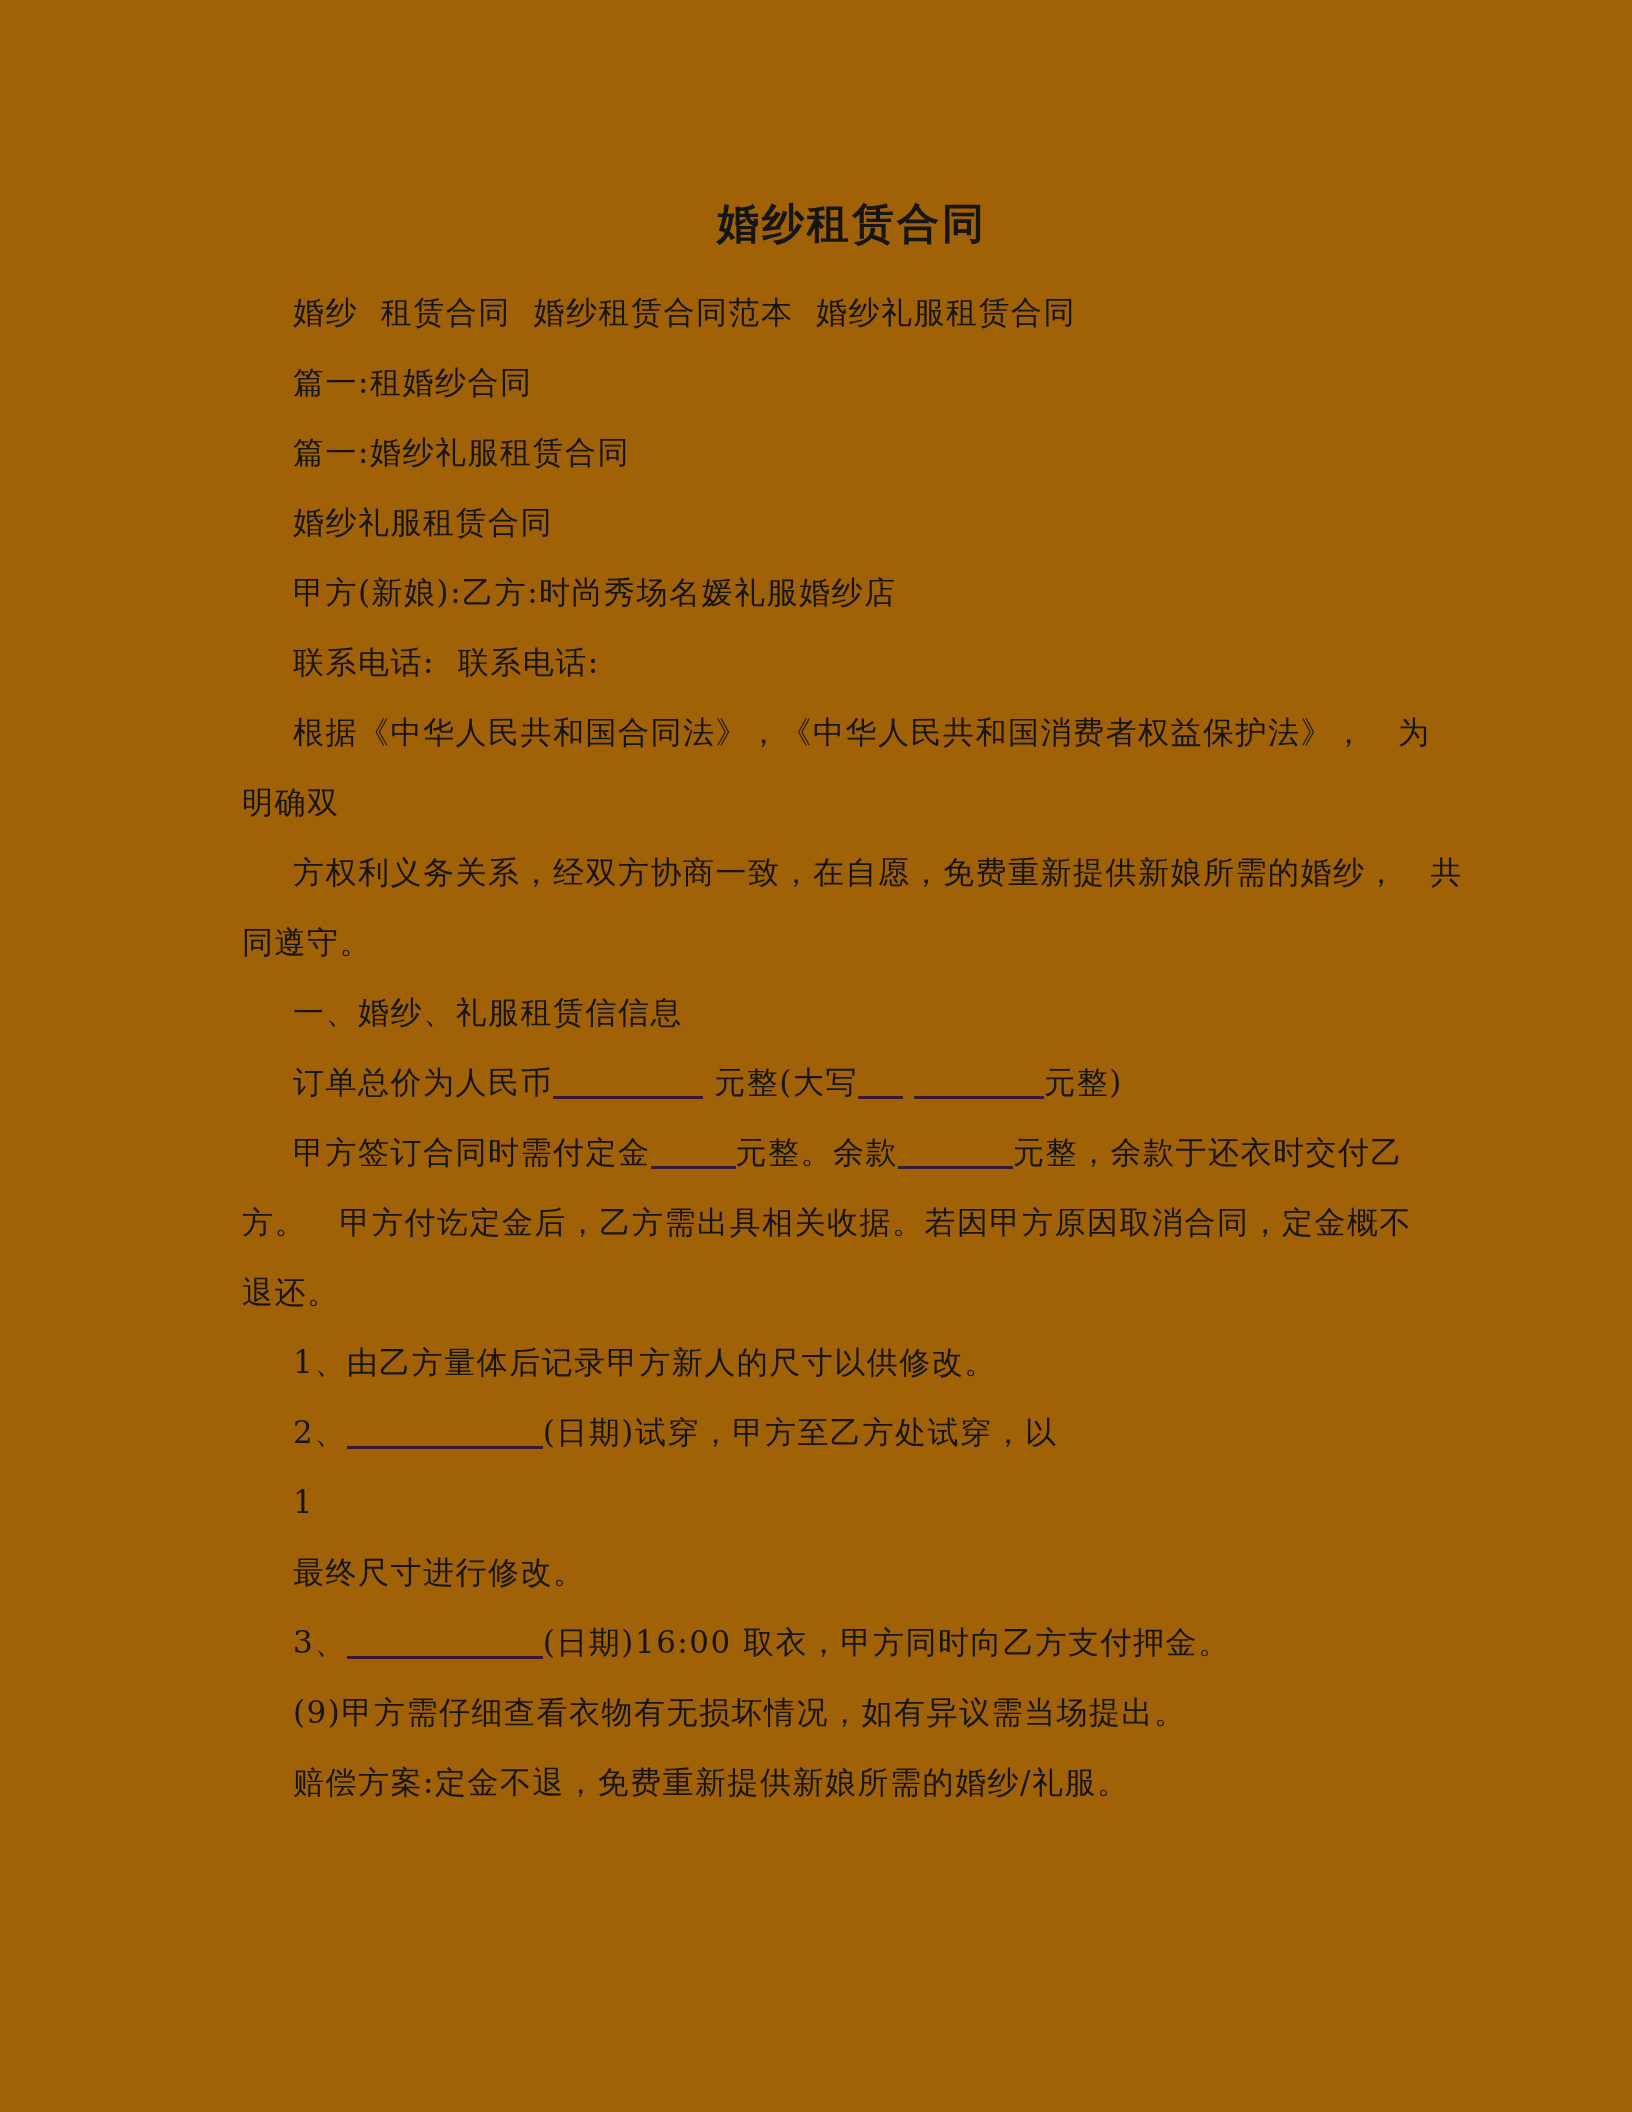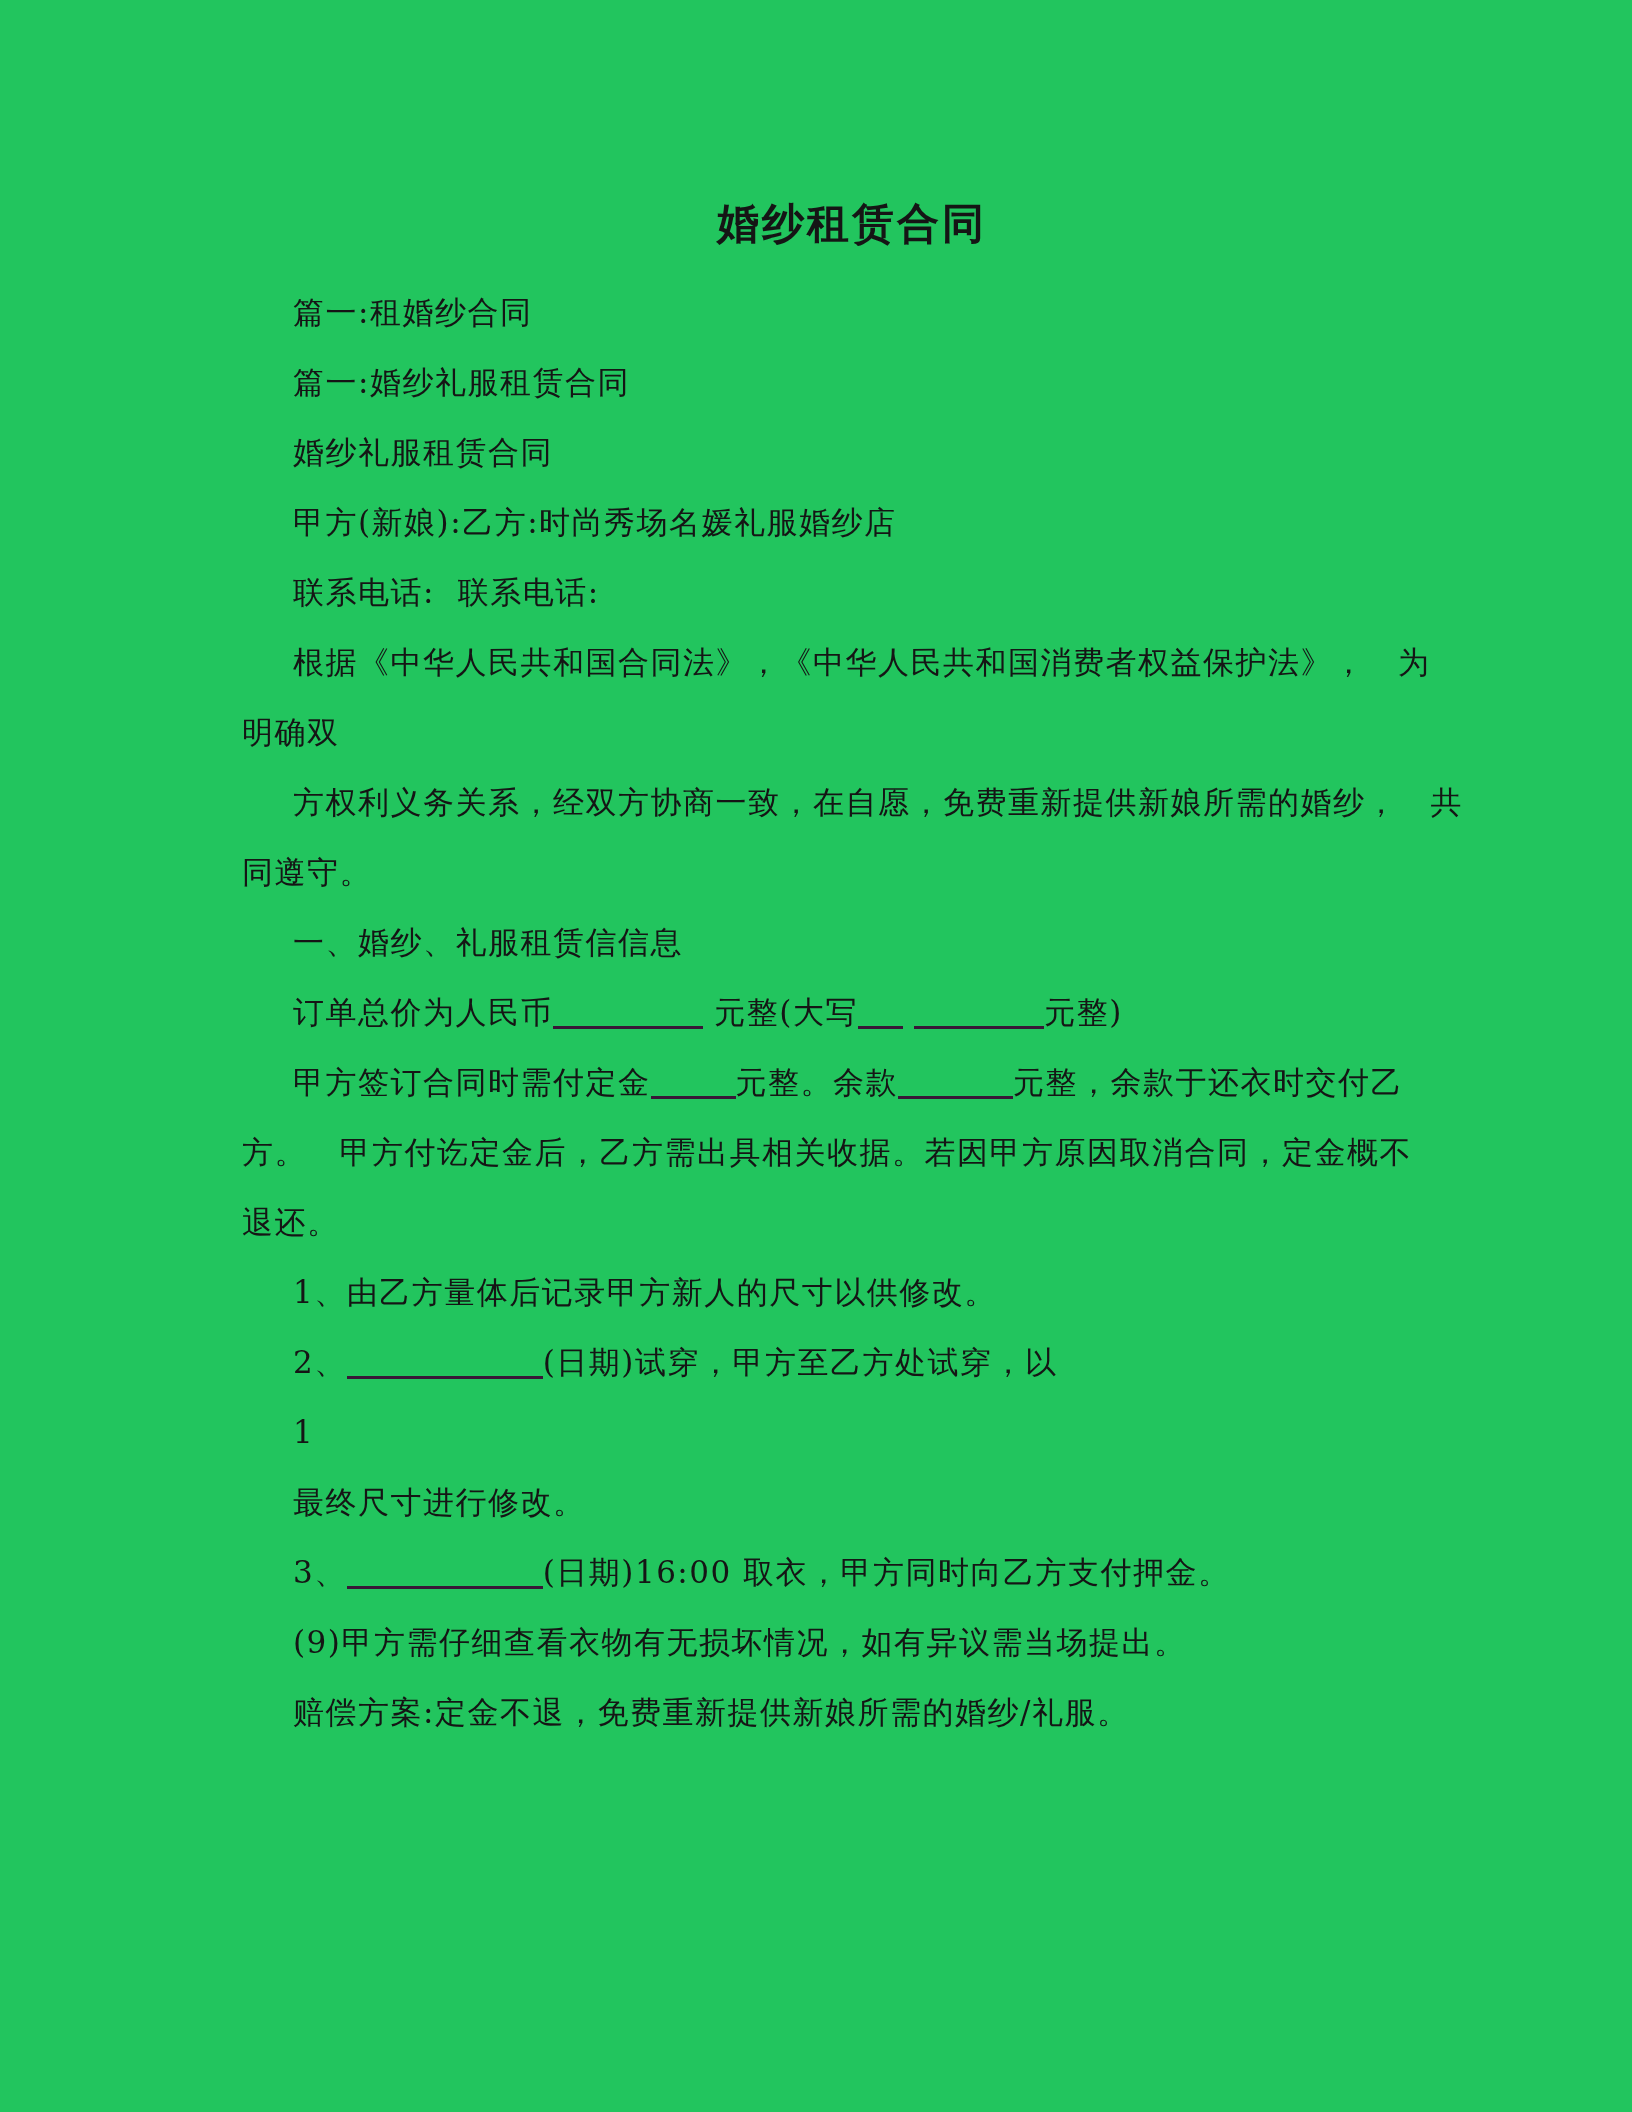--- a/index.html
+++ b/index.html
@@ -11,21 +11,21 @@
     width: 1632px;
     height: 2112px;
     overflow: hidden;
     font-family: "DejaVu Serif", "Liberation Serif", serif;
     color: #151515;
   }
   .page {
     position: relative;
     width: 1632px;
     height: 2112px;
-    background: #22c55e;
+    background: #a16207;
   }
   .title {
     position: absolute;
     top: 196px;
     left: 242px;
     width: 1148px;
     margin: 0;
     box-sizing: border-box;
     padding-left: 72px;
     text-align: center;
@@ -56,20 +56,21 @@
     vertical-align: -6px;
     border-bottom: 3px solid #381737;
   }
 </style>
 </head>
 <body>
 
 <div class="page">
   <h1 class="title">婚纱租赁合同</h1>
   <div class="lines" id="doc-lines">
+      <div class="line ind"><span>婚纱  租赁合同  婚纱租赁合同范本  婚纱礼服租赁合同</span></div>
       <div class="line ind"><span>篇一:租婚纱合同</span></div>
       <div class="line ind"><span>篇一:婚纱礼服租赁合同</span></div>
       <div class="line ind"><span>婚纱礼服租赁合同</span></div>
       <div class="line ind"><span>甲方(新娘):乙方:时尚秀场名媛礼服婚纱店</span></div>
       <div class="line ind"><span>联系电话:  联系电话:</span></div>
       <div class="line ind"><span>根据《中华人民共和国合同法》，《中华人民共和国消费者权益保护法》，　为</span></div>
       <div class="line"><span>明确双</span></div>
       <div class="line ind"><span>方权利义务关系，经双方协商一致，在自愿，免费重新提供新娘所需的婚纱，　共</span></div>
       <div class="line"><span>同遵守。</span></div>
       <div class="line ind"><span>一、婚纱、礼服租赁信信息</span></div>

